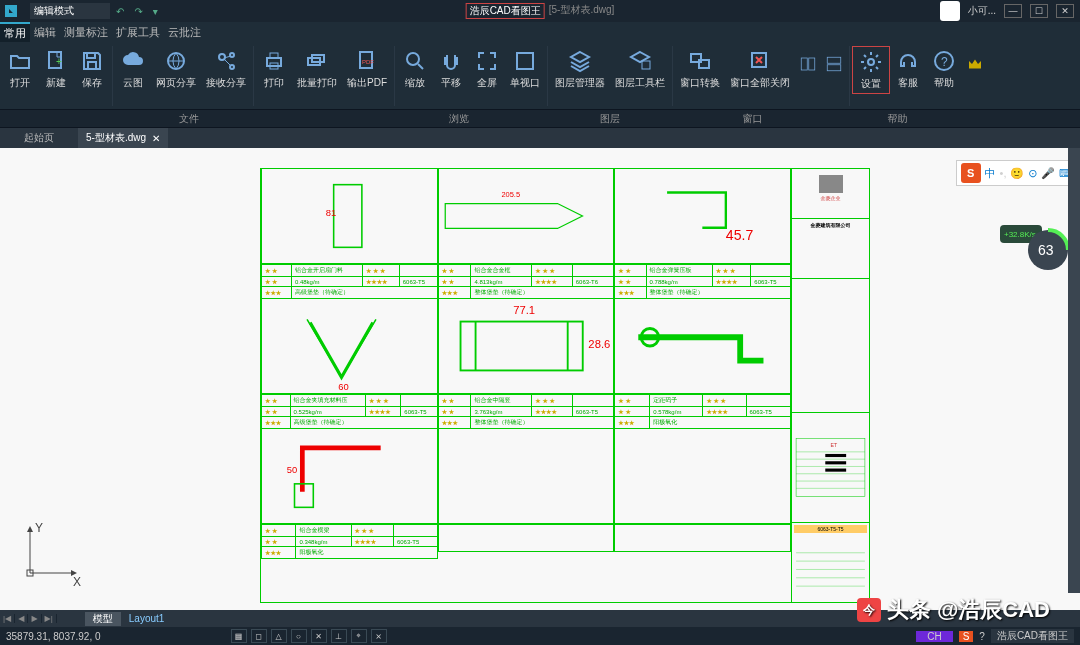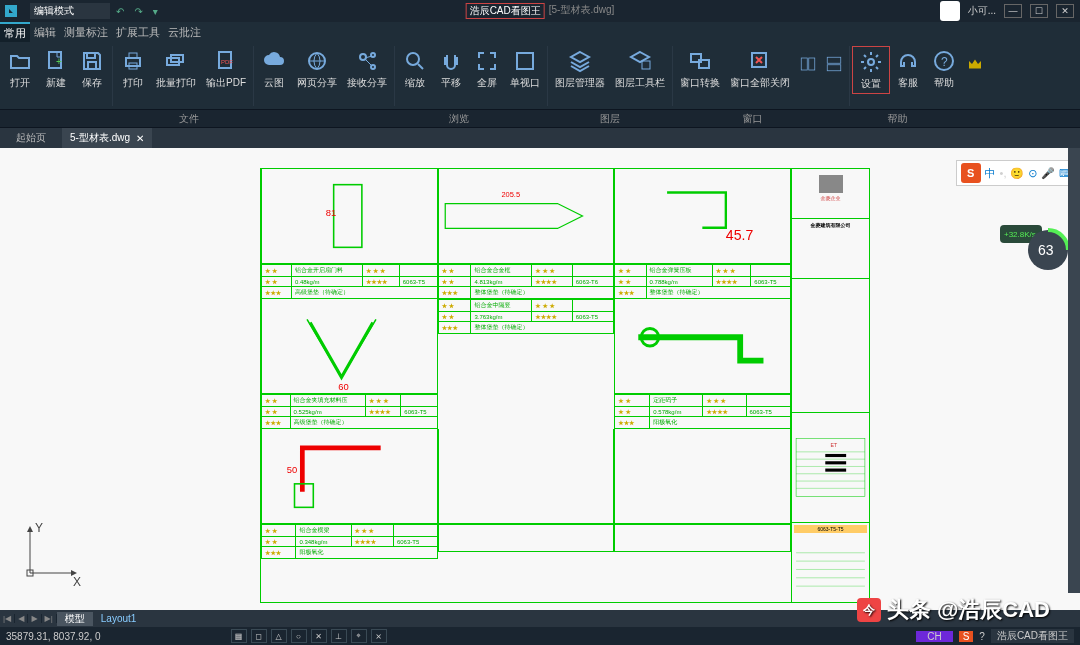--- a/index.html
+++ b/index.html
@@ -28,35 +28,35 @@
 .ribbon .btn .ico { width: 26px; height: 26px; display: flex; align-items: center; justify-content: center; }
 .ribbon .btn .ico svg { width: 24px; height: 24px; }
 .ribbon .btn .lbl { font-size: 10px; color: #ddd; white-space: nowrap; }
 .ribbon .btn.small { padding: 2px 3px; }
 .ribbon .btn.small .ico { width: 20px; height: 32px; }
 .ribbon .btn.small .ico svg { width: 18px; height: 18px; }
 .ribbon .btn.highlight { border: 1px solid #c44; }
 .group-labels { height: 18px; background: #1a2530; display: flex; align-items: center; font-size: 10px; color: #999; border-bottom: 1px solid #0d1520; }
 .group-labels span { display: inline-block; text-align: center; }
 .doctabs { height: 20px; background: #2a3540; display: flex; align-items: center; font-size: 10px; }
-.doctabs .start { padding: 0 16px; color: #bbb; cursor: pointer; }
+.doctabs .start { padding: 0 24px; color: #bbb; cursor: pointer; }
 .doctabs .active-doc { background: #3a4550; padding: 0 8px; height: 100%; display: flex; align-items: center; color: #fff; }
 .canvas { position: absolute; top: 148px; left: 0; right: 0; bottom: 35px; background: #f8f8f8; overflow: hidden; }
 .drawing { position: absolute; left: 260px; top: 20px; width: 610px; height: 435px; }
 .drawing svg { width: 100%; height: 100%; }
 .ucs { position: absolute; left: 15px; bottom: 20px; }
 .floatbar { position: absolute; right: 0; top: 160px; background: #fff; border: 1px solid #ccc; display: flex; align-items: center; padding: 2px 4px; gap: 4px; font-size: 11px; }
 .floatbar .s { width: 20px; height: 20px; background: #e8511f; color: #fff; display: flex; align-items: center; justify-content: center; font-weight: bold; border-radius: 3px; }
 .floatbar span { cursor: pointer; }
 .gauge { position: absolute; right: 10px; top: 225px; }
 .bottomtabs { position: absolute; bottom: 18px; left: 0; right: 0; height: 17px; background: #2a3540; display: flex; align-items: center; font-size: 10px; }
 .bottomtabs .nav { display: flex; gap: 0; }
 .bottomtabs .nav span { padding: 0 3px; cursor: pointer; border-right: 1px solid #1a2530; color: #888; font-size: 8px; }
 .bottomtabs .tab { padding: 0 8px; cursor: pointer; }
-.bottomtabs .tab.active { background: #4a5560; color: #fff; }
+.bottomtabs .tab.active { background: #4a5560; color: #fff; margin-left: 28px; }
 .statusbar { position: absolute; bottom: 0; left: 0; right: 0; height: 18px; background: #1a2530; display: flex; align-items: center; font-size: 10px; color: #ccc; gap: 4px; }
 .statusbar .coords { padding: 0 6px; }
 .statusbar .icons { display: flex; gap: 4px; margin-left: 120px; }
 .statusbar .icons span { width: 16px; height: 14px; border: 1px solid #3a4a55; display: inline-flex; align-items: center; justify-content: center; font-size: 8px; cursor: pointer; }
 .statusbar .right { margin-left: auto; display: flex; gap: 6px; padding-right: 6px; align-items: center; }
 .statusbar .right .prod { background: #2a3540; padding: 0 6px; }
 .scroll { position: absolute; background: #3a4550; }
 .scroll.v { right: 0; top: 148px; bottom: 52px; width: 12px; }
 .watermark { position: absolute; right: 30px; bottom: 20px; color: #fff; font-size: 22px; font-weight: bold; text-shadow: 1px 1px 2px #000; display: flex; align-items: center; gap: 6px; }
 .watermark .logo { width: 24px; height: 24px; background: #e44; border-radius: 4px; display: inline-flex; align-items: center; justify-content: center; font-size: 12px; }
@@ -132,52 +132,20 @@
           </div>
           <div class="lbl">保存</div>
         </div>
   </div>
     </div>
   <div class="group">
       <div class="btns">
     <div class="btn">
           <div class="ico">
             <svg viewBox="0 0 24 24">
-              <rect x="5" y="9" width="14" height="8" fill="none" stroke="#7ad" stroke-width="2"></rect>
-              <rect x="8" y="4" width="8" height="5" fill="none" stroke="#7ad"></rect>
-              <rect x="8" y="14" width="8" height="6" fill="none" stroke="#7ad"></rect>
-            </svg>
-          </div>
-          <div class="lbl">打印</div>
-        </div>
-    <div class="btn">
-          <div class="ico">
-            <svg viewBox="0 0 24 24">
-              <rect x="3" y="9" width="12" height="7" fill="none" stroke="#7ad" stroke-width="2"></rect>
-              <rect x="7" y="6" width="12" height="7" fill="none" stroke="#7ad" stroke-width="2"></rect>
-            </svg>
-          </div>
-          <div class="lbl">批量打印</div>
-        </div>
-    <div class="btn">
-          <div class="ico">
-            <svg viewBox="0 0 24 24">
-              <rect x="5" y="3" width="12" height="16" fill="none" stroke="#7ad" stroke-width="2"></rect>
-              <text x="7" y="15" fill="#e55" font-size="6">PDF</text>
-            </svg>
-          </div>
-          <div class="lbl">输出PDF</div>
-        </div>
-  </div>
-    </div>
-  <div class="group">
-      <div class="btns">
-    <div class="btn">
-          <div class="ico">
-            <svg viewBox="0 0 24 24">
               <path fill="#7ad" d="M7 16a5 5 0 010-10 6 6 0 0111 2 4 4 0 010 8z"></path>
             </svg>
           </div>
           <div class="lbl">云图</div>
         </div>
     <div class="btn">
           <div class="ico">
             <svg viewBox="0 0 24 24">
               <circle cx="12" cy="12" r="8" fill="none" stroke="#7ad" stroke-width="2"></circle>
               <path d="M4 12h16M12 4a12 12 0 010 16M12 4a12 12 0 000 16" stroke="#7ad" fill="none"></path>
@@ -188,20 +156,52 @@
     <div class="btn">
           <div class="ico">
             <svg viewBox="0 0 24 24">
               <circle cx="8" cy="8" r="3" fill="none" stroke="#7ad" stroke-width="2"></circle>
               <circle cx="18" cy="6" r="2" fill="none" stroke="#7ad" stroke-width="2"></circle>
               <circle cx="18" cy="18" r="2" fill="none" stroke="#7ad" stroke-width="2"></circle>
               <path d="M10 9l7-2M10 10l7 7" stroke="#7ad"></path>
             </svg>
           </div>
           <div class="lbl">接收分享</div>
+        </div>
+  </div>
+    </div>
+  <div class="group">
+      <div class="btns">
+    <div class="btn">
+          <div class="ico">
+            <svg viewBox="0 0 24 24">
+              <rect x="5" y="9" width="14" height="8" fill="none" stroke="#7ad" stroke-width="2"></rect>
+              <rect x="8" y="4" width="8" height="5" fill="none" stroke="#7ad"></rect>
+              <rect x="8" y="14" width="8" height="6" fill="none" stroke="#7ad"></rect>
+            </svg>
+          </div>
+          <div class="lbl">打印</div>
+        </div>
+    <div class="btn">
+          <div class="ico">
+            <svg viewBox="0 0 24 24">
+              <rect x="3" y="9" width="12" height="7" fill="none" stroke="#7ad" stroke-width="2"></rect>
+              <rect x="7" y="6" width="12" height="7" fill="none" stroke="#7ad" stroke-width="2"></rect>
+            </svg>
+          </div>
+          <div class="lbl">批量打印</div>
+        </div>
+    <div class="btn">
+          <div class="ico">
+            <svg viewBox="0 0 24 24">
+              <rect x="5" y="3" width="12" height="16" fill="none" stroke="#7ad" stroke-width="2"></rect>
+              <text x="7" y="15" fill="#e55" font-size="6">PDF</text>
+            </svg>
+          </div>
+          <div class="lbl">输出PDF</div>
         </div>
   </div>
     </div>
   <div class="group">
       <div class="btns">
     <div class="btn">
           <div class="ico">
             <svg viewBox="0 0 24 24">
               <circle cx="10" cy="10" r="6" fill="none" stroke="#7ad" stroke-width="2"></circle>
               <path d="M15 15l5 5" stroke="#7ad" stroke-width="2"></path>
@@ -466,20 +466,29 @@
                       <td class="v">6063-T5</td>
                     </tr>
                     <tr>
                       <td>★★★</td>
                       <td class="v" colspan="3">高级堡垫（待确定）</td>
                     </tr>
                   </tbody>
                 </table>
               </div>
               <div>
+                <div class="cell-fig">
+                  <svg width="90" height="50" viewBox="0 0 90 50">
+                    <rect x="10" y="12" width="65" height="26" fill="none" stroke="#0c0"></rect>
+                    <line x1="18" y1="12" x2="18" y2="38" stroke="#0c0"></line>
+                    <line x1="67" y1="12" x2="67" y2="38" stroke="#0c0"></line>
+                    <text x="38" y="8" fill="#e00" font-size="6">77.1</text>
+                    <text x="78" y="26" fill="#e00" font-size="6">28.6</text>
+                  </svg>
+                </div>
                 <table class="draw">
                   <tbody>
                     <tr>
                       <td>★ ★</td>
                       <td class="v">铝合金中隔竖</td>
                       <td>★ ★ ★</td>
                       <td></td>
                     </tr>
                     <tr>
                       <td>★ ★</td>

